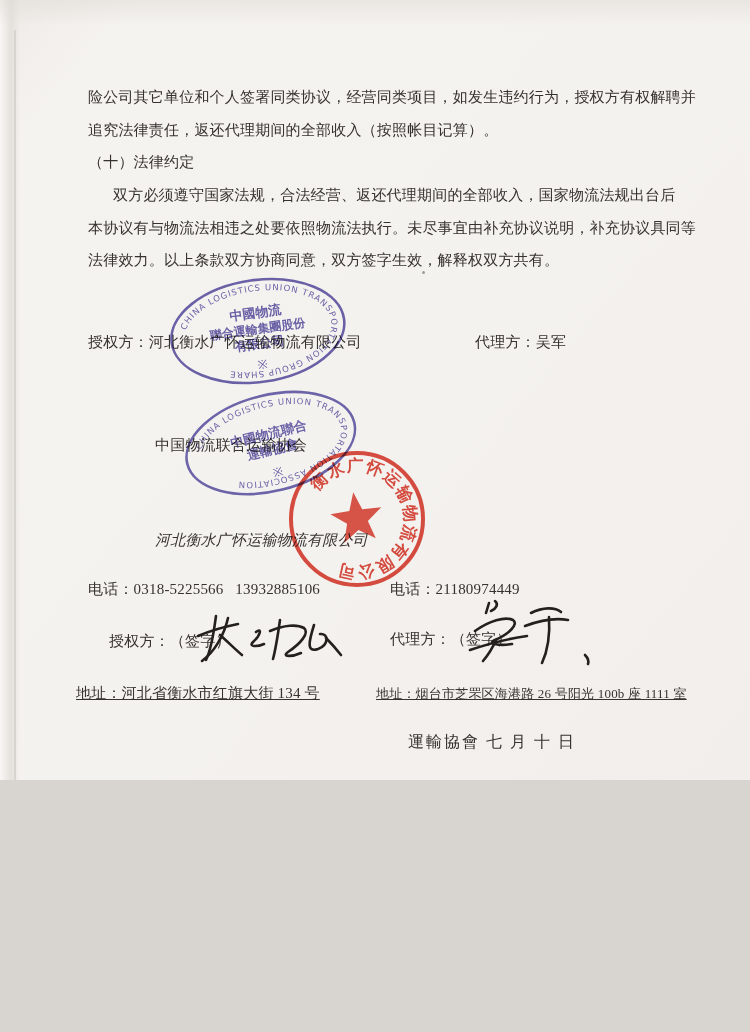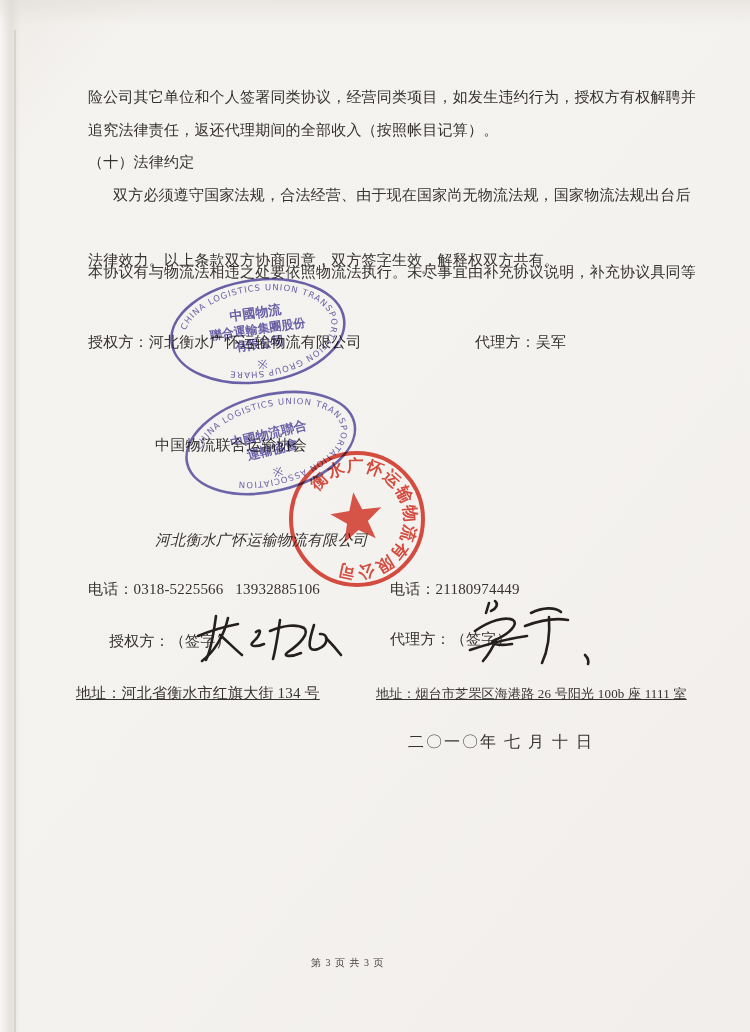--- a/index.html
+++ b/index.html
@@ -1,17 +1,17 @@
 <!DOCTYPE html>
 <html><head>
 <meta charset="utf-8">
 <style>
   html,body{margin:0;padding:0;background:#d8d5d1;}
   .page{
-    position:relative;width:750px;height:1032px;overflow:hidden;
+    position:relative;width:750px;height:780px;overflow:hidden;
     background:linear-gradient(130deg,#eeebe7 0%,#f5f3f0 10%,#f4f2ef 55%,#f1eeeb 100%);
     font-family:"Liberation Serif","DejaVu Serif",serif;color:#35322f;
   }
   .edge-shade{position:absolute;left:0;top:0;width:20px;height:100%;
     background:linear-gradient(90deg,#f8f7f5 0%,#e4e0db 55%,rgba(228,224,219,0) 100%);}
   .top-shade{position:absolute;left:0;top:0;width:100%;height:26px;
     background:linear-gradient(180deg,rgba(220,216,210,.45),rgba(220,216,210,0));}
   .scan-line{position:absolute;left:14px;top:30px;width:2px;height:1002px;background:#c7c2bd;opacity:.55;}
   .t{position:absolute;white-space:pre;font-size:15px;letter-spacing:.2px;line-height:1.25;}
   .small{font-size:13px;text-decoration:underline;}
@@ -23,37 +23,37 @@
 <body>
 
 <div class="page">
   <div class="edge-shade"></div>
   <div class="top-shade"></div>
   <div class="scan-line"></div>
 
   <div class="t" style="left:88px;top:88px;">险公司其它单位和个人签署同类协议，经营同类项目，如发生违约行为，授权方有权解聘并</div>
   <div class="t" style="left:88px;top:121px;">追究法律责任，返还代理期间的全部收入（按照帐目记算）。</div>
   <div class="t" style="left:88px;top:153px;">（十）法律约定</div>
-  <div class="t" style="left:113px;top:186px;">双方必须遵守国家法规，合法经营、由于现在国家尚无物流法规，国家物流法规出台后</div>
-  <div class="t" style="left:88px;top:219px;margin-top:44px;">本协议有与物流法相违之处要依照物流法执行。未尽事宜由补充协议说明，补充协议具同等</div>
+  <div class="t" style="left:113px;top:186px;">双方必须遵守国家法规，合法经营、返还代理期间的全部收入，国家物流法规出台后</div>
+  <div class="t" style="left:88px;top:219px;">本协议有与物流法相违之处要依照物流法执行。未尽事宜由补充协议说明，补充协议具同等</div>
   <div class="t" style="left:88px;top:251px;">法律效力。以上条款双方协商同意，双方签字生效，解释权双方共有。</div>
 
   <div class="t" style="left:88px;top:333px;">授权方：河北衡水广怀运输物流有限公司</div>
   <div class="t" style="left:475px;top:333px;text-align:center;">代理方：吴军</div>
   <div class="t" style="left:155px;top:436px;">中国物流联合运输协会</div>
   <div class="t" style="left:155px;top:531px;font-style:italic;">河北衡水广怀运输物流有限公司</div>
 
   <div class="t" style="left:88px;top:580px;">电话：0318-5225566   13932885106</div>
   <div class="t" style="left:390px;top:580px;">电话：21180974449</div>
   <div class="t" style="left:88px;top:632px;margin-left:21px;">授权方：（签字）</div>
   <div class="t" style="left:390px;top:630px;">代理方：（签字）</div>
   <div class="t" style="left:76px;top:684px;text-decoration:underline;">地址：河北省衡水市红旗大街 134 号</div>
   <div class="t small" style="left:376px;top:686px;">地址：烟台市芝罘区海港路 26 号阳光 100b 座 1111 室</div>
 
-  <div class="t" style="left:408px;top:732px;font-size:16px;letter-spacing:2px;">二〇一〇年 七 月 十 日</div>
+  <div class="t" style="left:408px;top:732px;font-size:16px;letter-spacing:2px;">運輸協會 七 月 十 日</div>
   <div class="t" style="left:311px;top:957px;font-size:10px;letter-spacing:1px;color:#45423f;">第 3 页 共 3 页</div>
 
   <div class="speck" style="left:422px;top:271px;width:3px;height:3px;opacity:.8;"></div>
 
   <div class="stamp" style="left:163px;top:272px;width:190px;height:120px;transform:rotate(-8deg);opacity:.88;">
     <svg width="190" height="120" viewBox="0 0 190 120">
       <defs>
           <path id="arc1" d="M21,59 A74,40 0 1 1 169,59 A74,40 0 1 1 21,59" fill="none"></path>
         </defs>
       <ellipse cx="95" cy="59" rx="87" ry="51" fill="none" stroke-width="2.6" stroke="#5a50a6"></ellipse>

